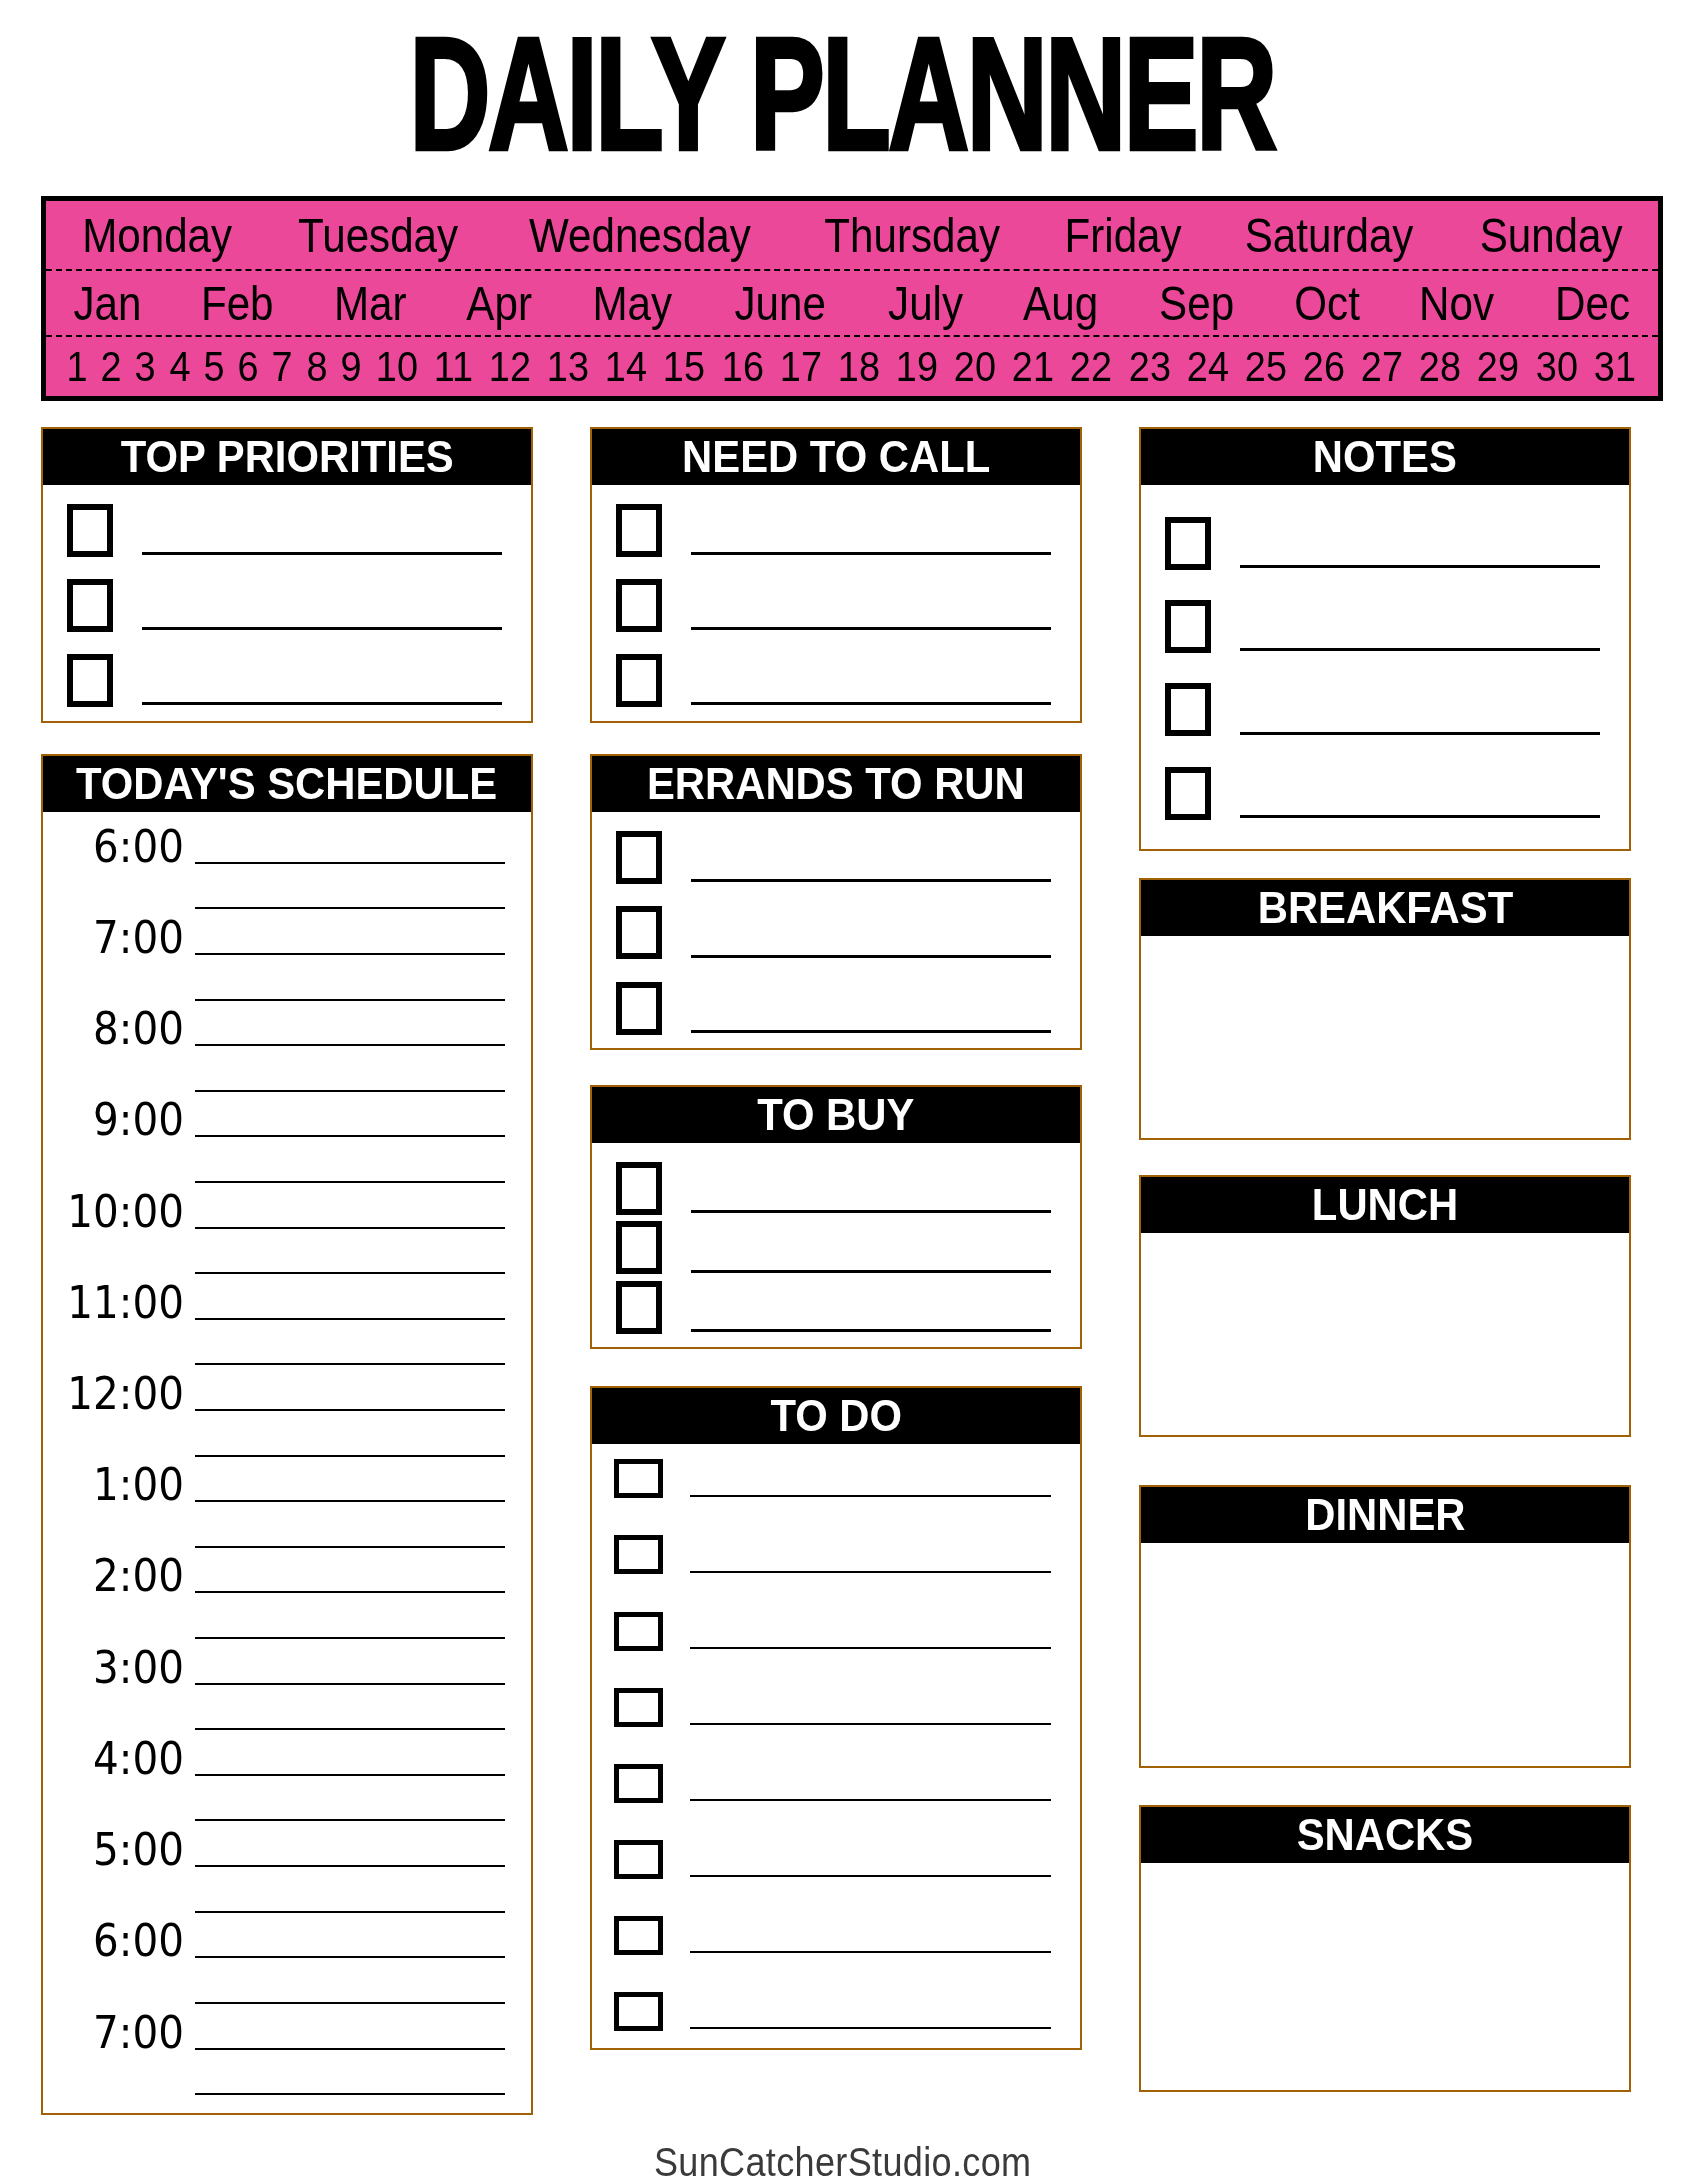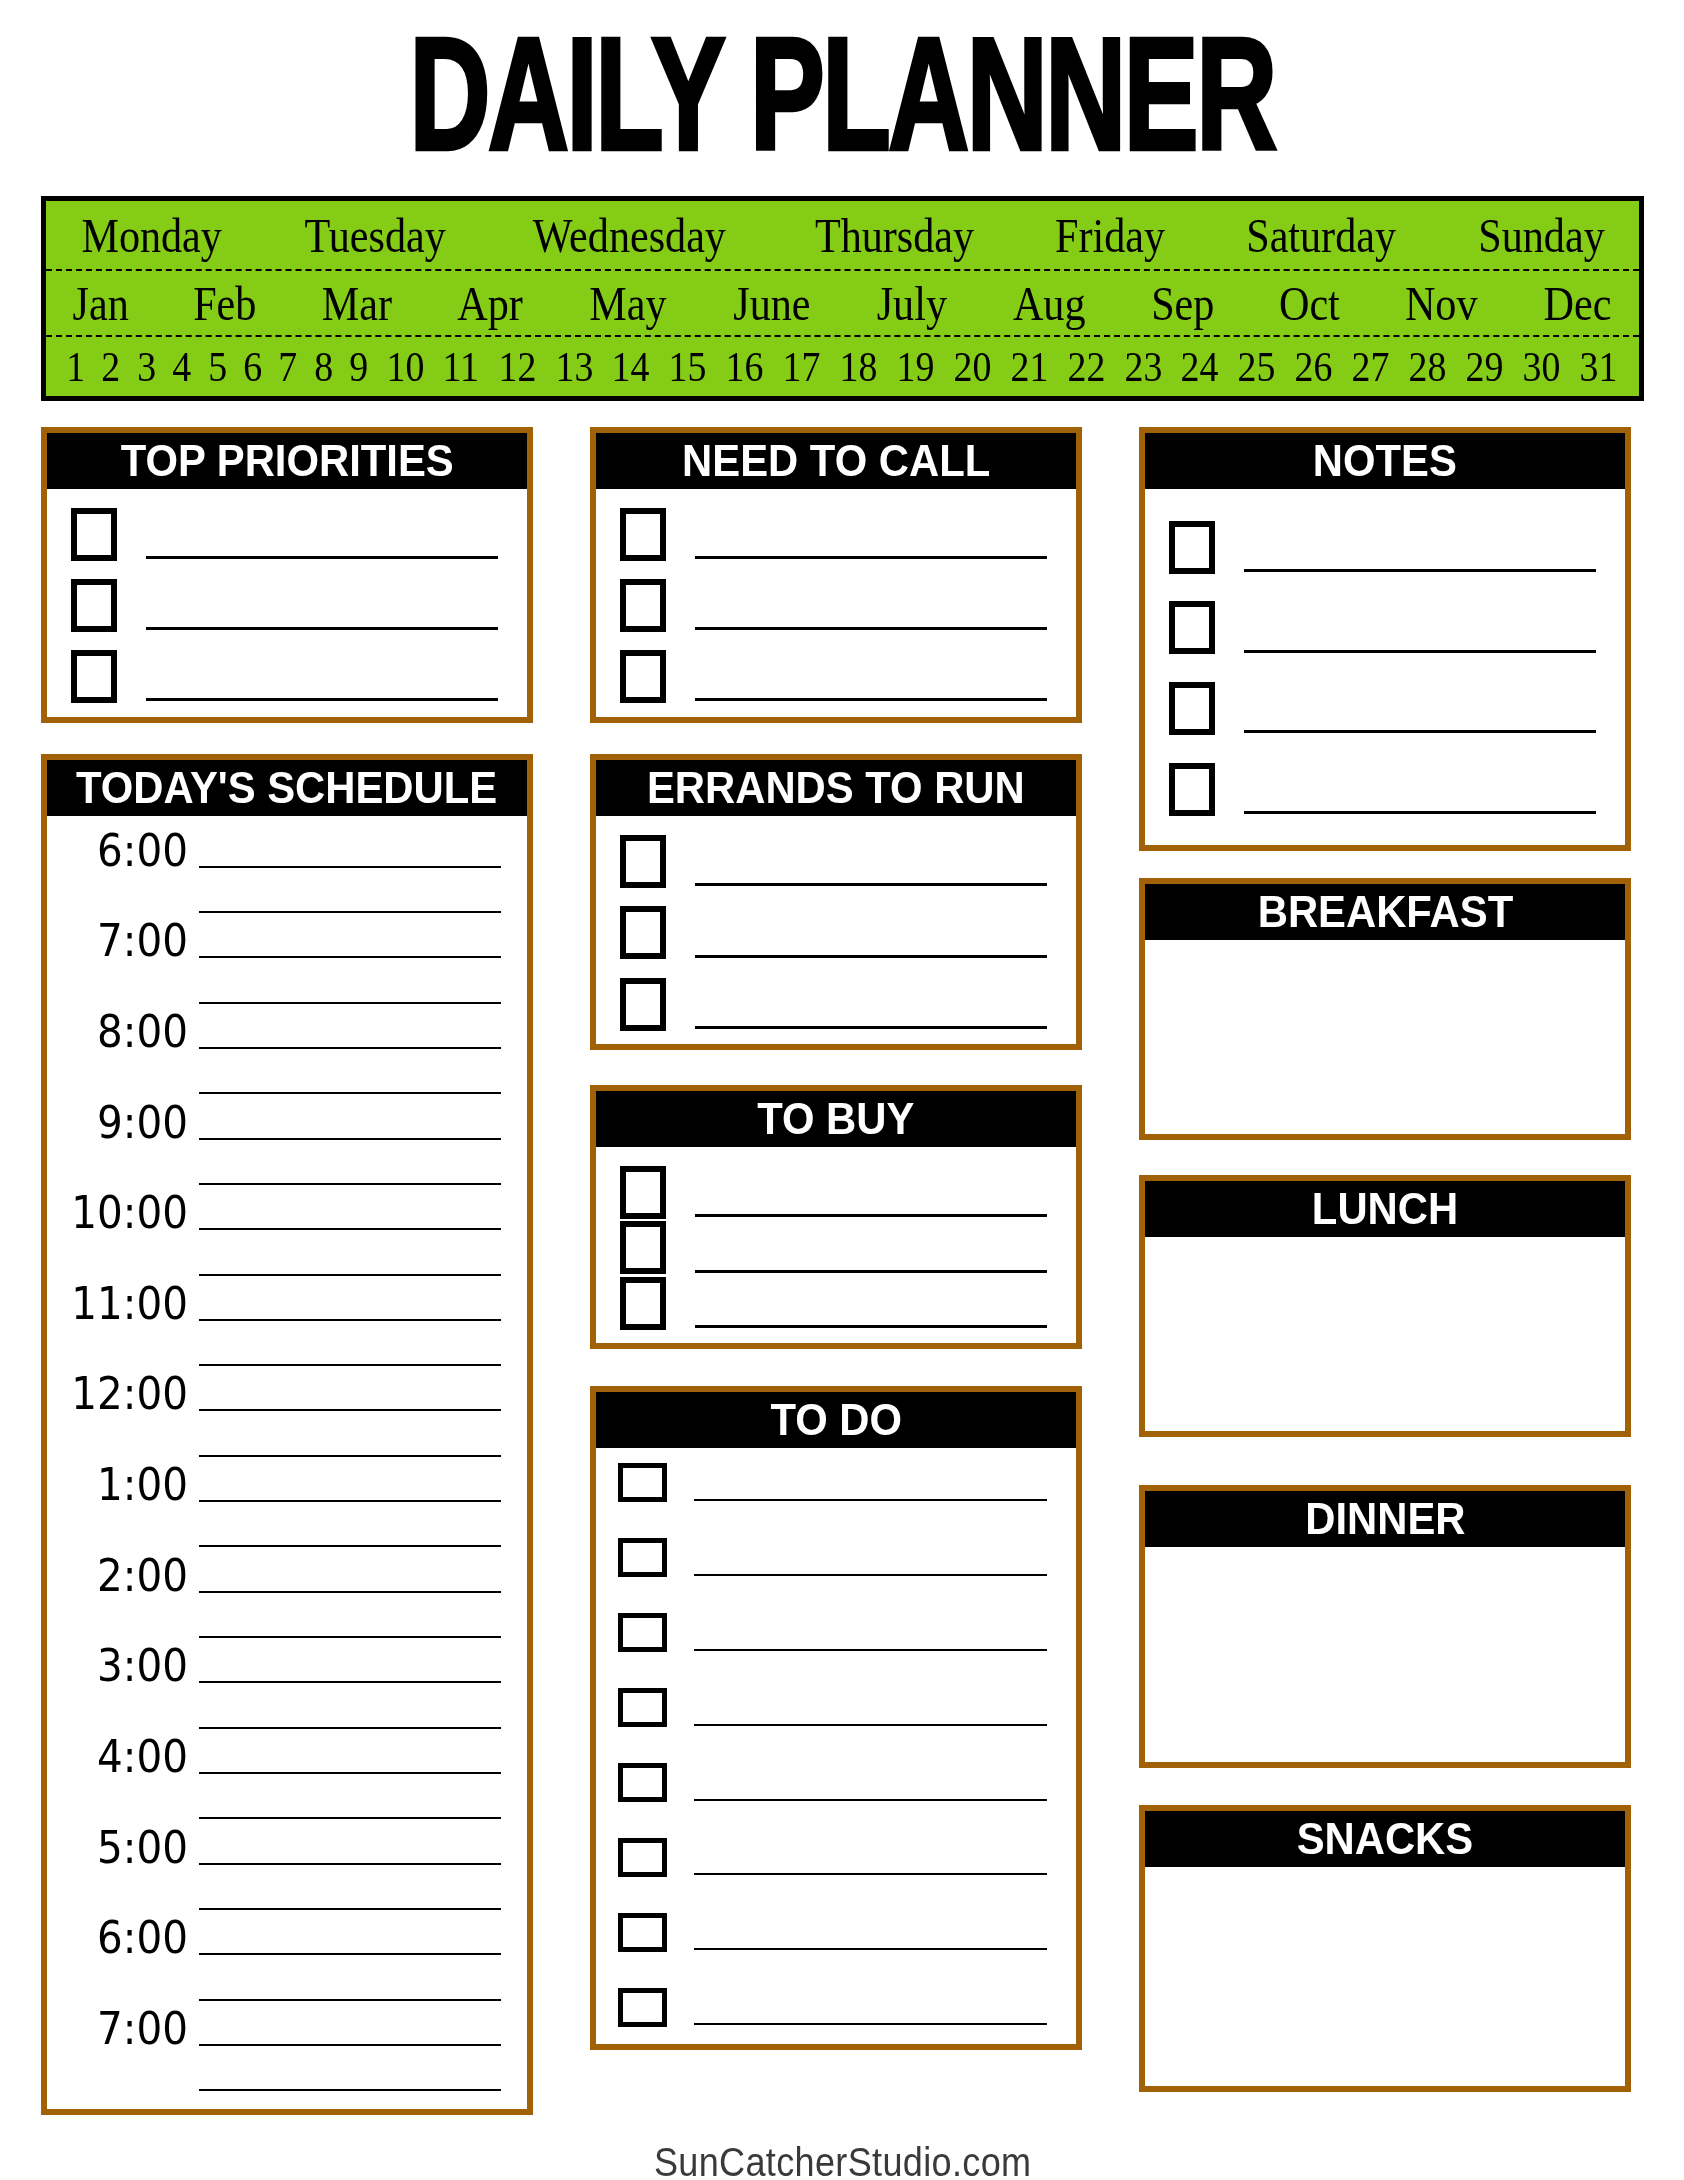--- a/index.html
+++ b/index.html
@@ -15,35 +15,35 @@
   }
   .title span {
     display: inline-block; white-space: nowrap;
     font-size: 160px; font-weight: 700; line-height: 0.92;
     letter-spacing: -3.4px;
     transform: scaleX(0.70);
     -webkit-text-stroke: 4.3px #000;
   }
 
   
-  .calendar { margin: 31px 41px 0 41px; border: 5.1px solid #000; background: #84cc16; font-family: Liberation Serif, serif; }
+  .calendar { margin: 31px 22px 0 41px; border: 5.1px solid #000; background: #ec4899; }
   .cal-row { display: flex; justify-content: space-between; align-items: center; }
   .cal-row.days   { height: 68px; padding: 0 24px; }
   .cal-row.months { height: 66px; padding: 0 22px; }
   .cal-row.dates  { height: 61px; padding: 0 19px; }
   .cal-row + .cal-row { border-top: 2.6px dashed #000; }
   .cal-day, .cal-month { display: inline-block; font-size: 49px; transform: scaleX(0.86); white-space: nowrap; }
   .cal-date { display: inline-block; font-size: 43px; transform: scaleX(0.88); white-space: nowrap; }
 
   
   .content { display: flex; padding: 0 53px 0 41px; margin-top: 25.6px; gap: 57px; }
   .col { width: 492px; flex: 0 0 492px; display: flex; flex-direction: column; }
 
   
-  .box { border: 6px solid #a16207; background: #fff; display: flex; flex-direction: column; }
+  .box { border: 2px solid #a16207; background: #fff; display: flex; flex-direction: column; }
   .box-header {
     background: #000; color: #fff; flex: 0 0 56px; height: 56px;
     display: flex; align-items: center; justify-content: center; overflow: hidden;
   }
   .box-header span {
     display: inline-block; font-size: 44px; font-weight: 700; line-height: 1;
     transform: scaleX(0.95); white-space: nowrap; letter-spacing: 0px;
   }
 
   

